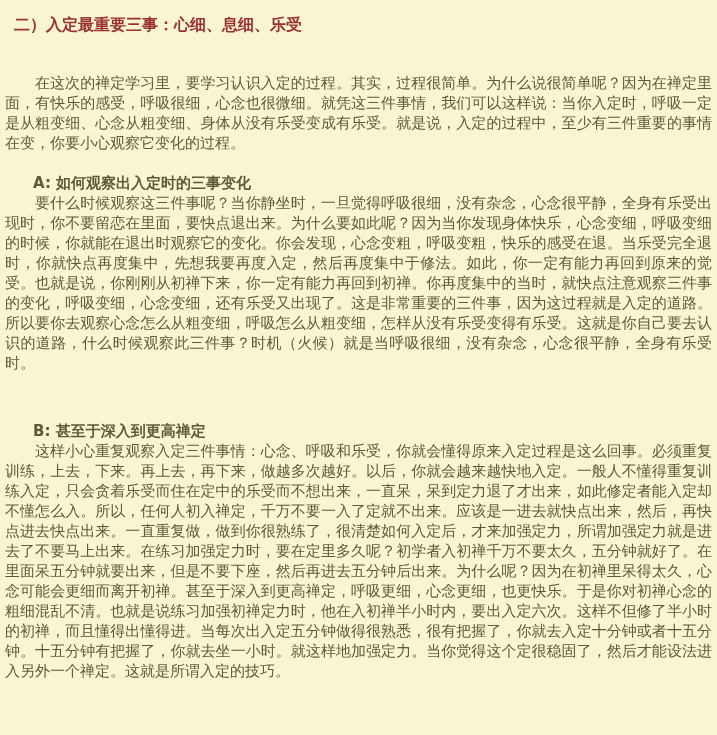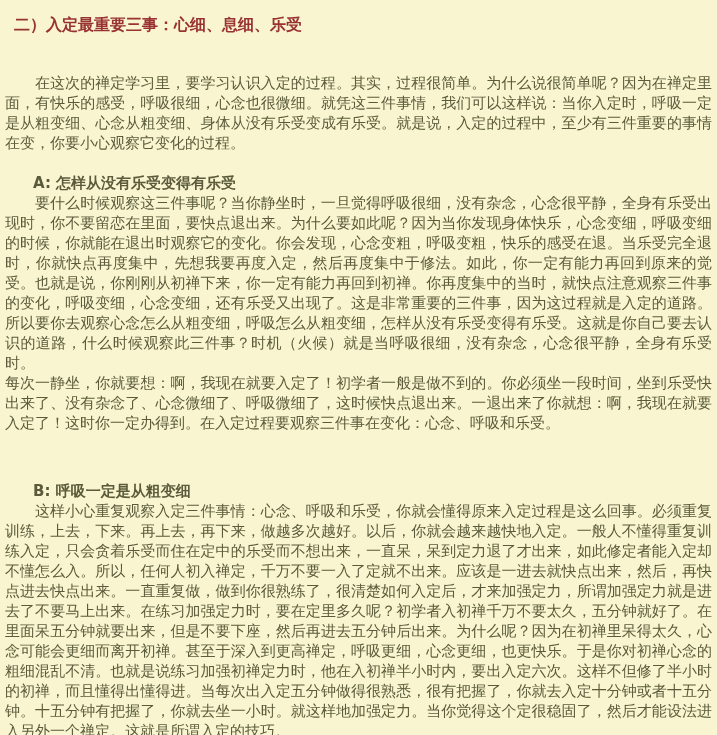--- a/index.html
+++ b/index.html
@@ -56,23 +56,22 @@
 </head>
 <body>
 
 <div class="page">
 
   <h1 class="doc-title">二）入定最重要三事：心细、息细、乐受</h1>
 
   <p class="para indent intro">在这次的禅定学习里，要学习认识入定的过程。其实，过程很简单。为什么说很简单呢？因为在禅定里面，有快乐的感受，呼吸很细，心念也很微细。就凭这三件事情，我们可以这样说：当你入定时，呼吸一定是从粗变细、心念从粗变细、身体从没有乐受变成有乐受。就是说，入定的过程中，至少有三件重要的事情在变，你要小心观察它变化的过程。</p>
 
   <div class="section">
-    <h2 class="sec-heading">A: 怎样从没有乐受变得有乐受</h2>
+    <h2 class="sec-heading">A: 如何观察出入定时的三事变化</h2>
     <p class="para indent">要什么时候观察这三件事呢？当你静坐时，一旦觉得呼吸很细，没有杂念，心念很平静，全身有乐受出现时，你不要留恋在里面，要快点退出来。为什么要如此呢？因为当你发现身体快乐，心念变细，呼吸变细的时候，你就能在退出时观察它的变化。你会发现，心念变粗，呼吸变粗，快乐的感受在退。当乐受完全退时，你就快点再度集中，先想我要再度入定，然后再度集中于修法。如此，你一定有能力再回到原来的觉受。也就是说，你刚刚从初禅下来，你一定有能力再回到初禅。你再度集中的当时，就快点注意观察三件事的变化，呼吸变细，心念变细，还有乐受又出现了。这是非常重要的三件事，因为这过程就是入定的道路。所以要你去观察心念怎么从粗变细，呼吸怎么从粗变细，怎样从没有乐受变得有乐受。这就是你自己要去认识的道路，什么时候观察此三件事？时机（火候）就是当呼吸很细，没有杂念，心念很平静，全身有乐受时。</p>
-    <p class="para">每次一静坐，你就要想：啊，我现在就要入定了！初学者一般是做不到的。你必须坐一段时间，坐到乐受快出来了、没有杂念了、心念微细了、呼吸微细了，这时候快点退出来。一退出来了你就想：啊，我现在就要入定了！这时你一定办得到。在入定过程要观察三件事在变化：心念、呼吸和乐受。</p>
   </div>
 
   <div class="section">
-    <h2 class="sec-heading gap-large">B: 呼吸一定是从粗变细</h2>
+    <h2 class="sec-heading gap-large">B: 甚至于深入到更高禅定</h2>
     <p class="para indent">这样小心重复观察入定三件事情：心念、呼吸和乐受，你就会懂得原来入定过程是这么回事。必须重复训练，上去，下来。再上去，再下来，做越多次越好。以后，你就会越来越快地入定。一般人不懂得重复训练入定，只会贪着乐受而住在定中的乐受而不想出来，一直呆，呆到定力退了才出来，如此修定者能入定却不懂怎么入。所以，任何人初入禅定，千万不要一入了定就不出来。应该是一进去就快点出来，然后，再快点进去快点出来。一直重复做，做到你很熟练了，很清楚如何入定后，才来加强定力，所谓加强定力就是进去了不要马上出来。在练习加强定力时，要在定里多久呢？初学者入初禅千万不要太久，五分钟就好了。在里面呆五分钟就要出来，但是不要下座，然后再进去五分钟后出来。为什么呢？因为在初禅里呆得太久，心念可能会更细而离开初禅。甚至于深入到更高禅定，呼吸更细，心念更细，也更快乐。于是你对初禅心念的粗细混乱不清。也就是说练习加强初禅定力时，他在入初禅半小时内，要出入定六次。这样不但修了半小时的初禅，而且懂得出懂得进。当每次出入定五分钟做得很熟悉，很有把握了，你就去入定十分钟或者十五分钟。十五分钟有把握了，你就去坐一小时。就这样地加强定力。当你觉得这个定很稳固了，然后才能设法进入另外一个禅定。这就是所谓入定的技巧。</p>
   </div>
 
 </div>
 
 </body></html>

